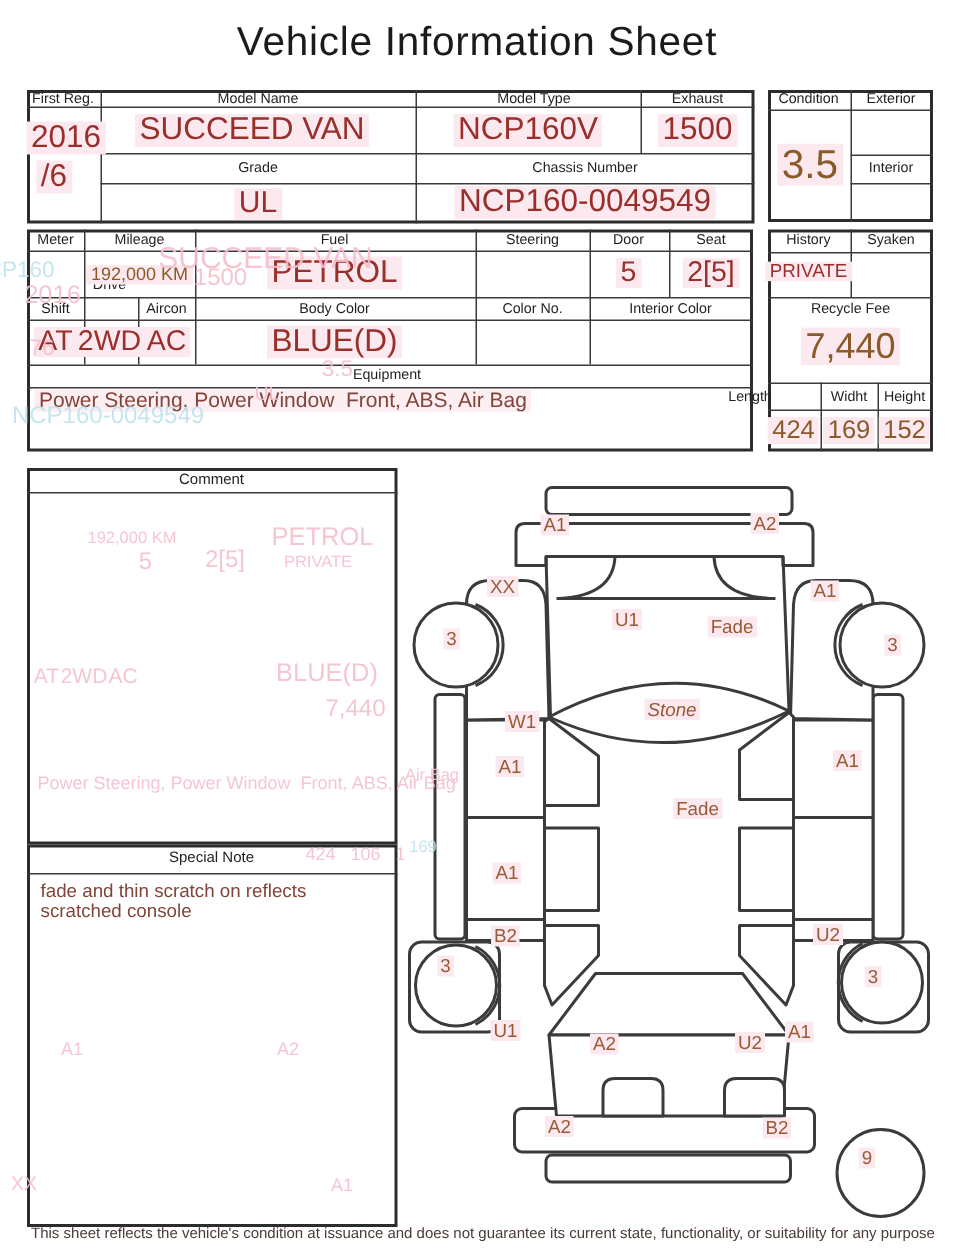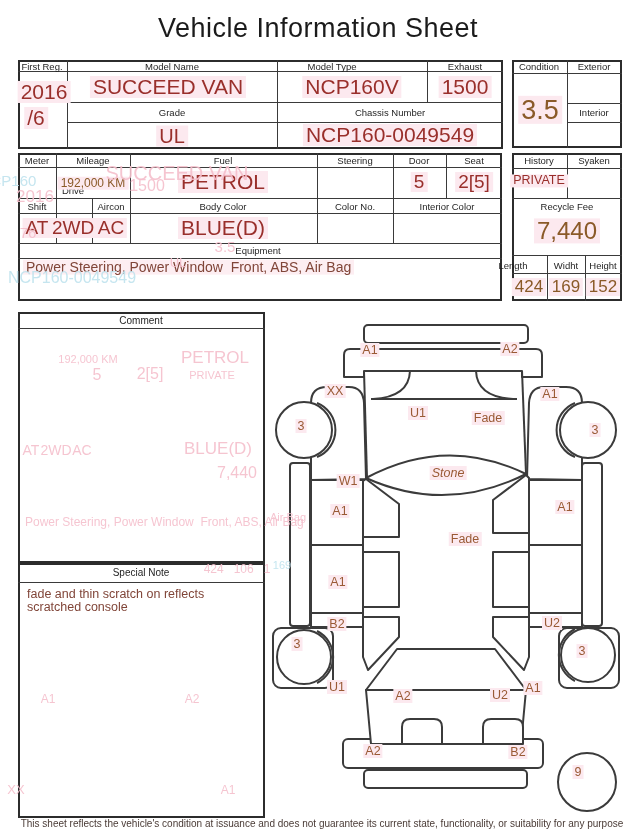--- a/index.html
+++ b/index.html
@@ -39,21 +39,21 @@
   <div class="box" style="left:18px;top:60px;width:485px;height:89px"></div>
   <div class="ln" style="left:67px;top:60px;width:1px;height:89px"></div>
   <div class="ln" style="left:277px;top:60px;width:1px;height:89px"></div>
   <div class="ln" style="left:427px;top:60px;width:1px;height:42px"></div>
   <div class="ln" style="left:18px;top:71px;width:485px;height:1px"></div>
   <div class="ln" style="left:67px;top:102px;width:436px;height:1px"></div>
   <div class="ln" style="left:67px;top:122px;width:436px;height:1px"></div>
 
   <span class="lbl" style="left:42px;top:66px">First Reg.</span>
   <span class="lbl" style="left:172px;top:66px">Model Name</span>
-  <span class="lbl" style="left:332px;top:66px">Model Type</span>
+  <span class="lbl" style="left:356px;top:66px">Model Type</span>
   <span class="lbl" style="left:465px;top:66px">Exhaust</span>
   <span class="lbl" style="left:172px;top:112px">Grade</span>
   <span class="lbl" style="left:390px;top:112px">Chassis Number</span>
 
   <span class="val" style="left:44px;top:92px;font-size:21px">2016</span>
   <span class="val" style="left:36px;top:118px;font-size:21px">/6</span>
   <span class="val" style="left:168px;top:87px;font-size:21px">SUCCEED VAN</span>
   <span class="val" style="left:352px;top:87px;font-size:21px">NCP160V</span>
   <span class="val" style="left:465px;top:87px;font-size:21px">1500</span>
   <span class="val" style="left:172px;top:136px;font-size:20px">UL</span>
@@ -111,21 +111,21 @@
   <div class="ln" style="left:512px;top:198px;width:110px;height:1px"></div>
   <div class="ln" style="left:512px;top:255px;width:110px;height:1px"></div>
   <div class="ln" style="left:512px;top:273px;width:110px;height:1px"></div>
   <div class="ln" style="left:567px;top:153px;width:1px;height:45px"></div>
   <div class="ln" style="left:547px;top:255px;width:1px;height:46px"></div>
   <div class="ln" style="left:585px;top:255px;width:1px;height:46px"></div>
 
   <span class="lbl" style="left:539px;top:160px">History</span>
   <span class="lbl" style="left:594px;top:160px">Syaken</span>
   <span class="lbl" style="left:567px;top:206px">Recycle Fee</span>
-  <span class="lbl" style="left:513px;top:265px">Length</span>
+  <span class="lbl" style="left:500px;top:265px">Length</span>
   <span class="lbl" style="left:566px;top:265px">Widht</span>
   <span class="lbl" style="left:603px;top:265px">Height</span>
 
   <span class="val" style="left:539px;top:181px;font-size:12.5px">PRIVATE</span>
   <span class="val brown" style="left:567px;top:231px;font-size:24px">7,440</span>
   <span class="val brown" style="left:529px;top:287px;font-size:17px">424</span>
   <span class="val brown" style="left:566px;top:287px;font-size:17px">169</span>
   <span class="val brown" style="left:603px;top:287px;font-size:17px">152</span>
 
   <div class="box" style="left:18px;top:312px;width:247px;height:251px"></div>

